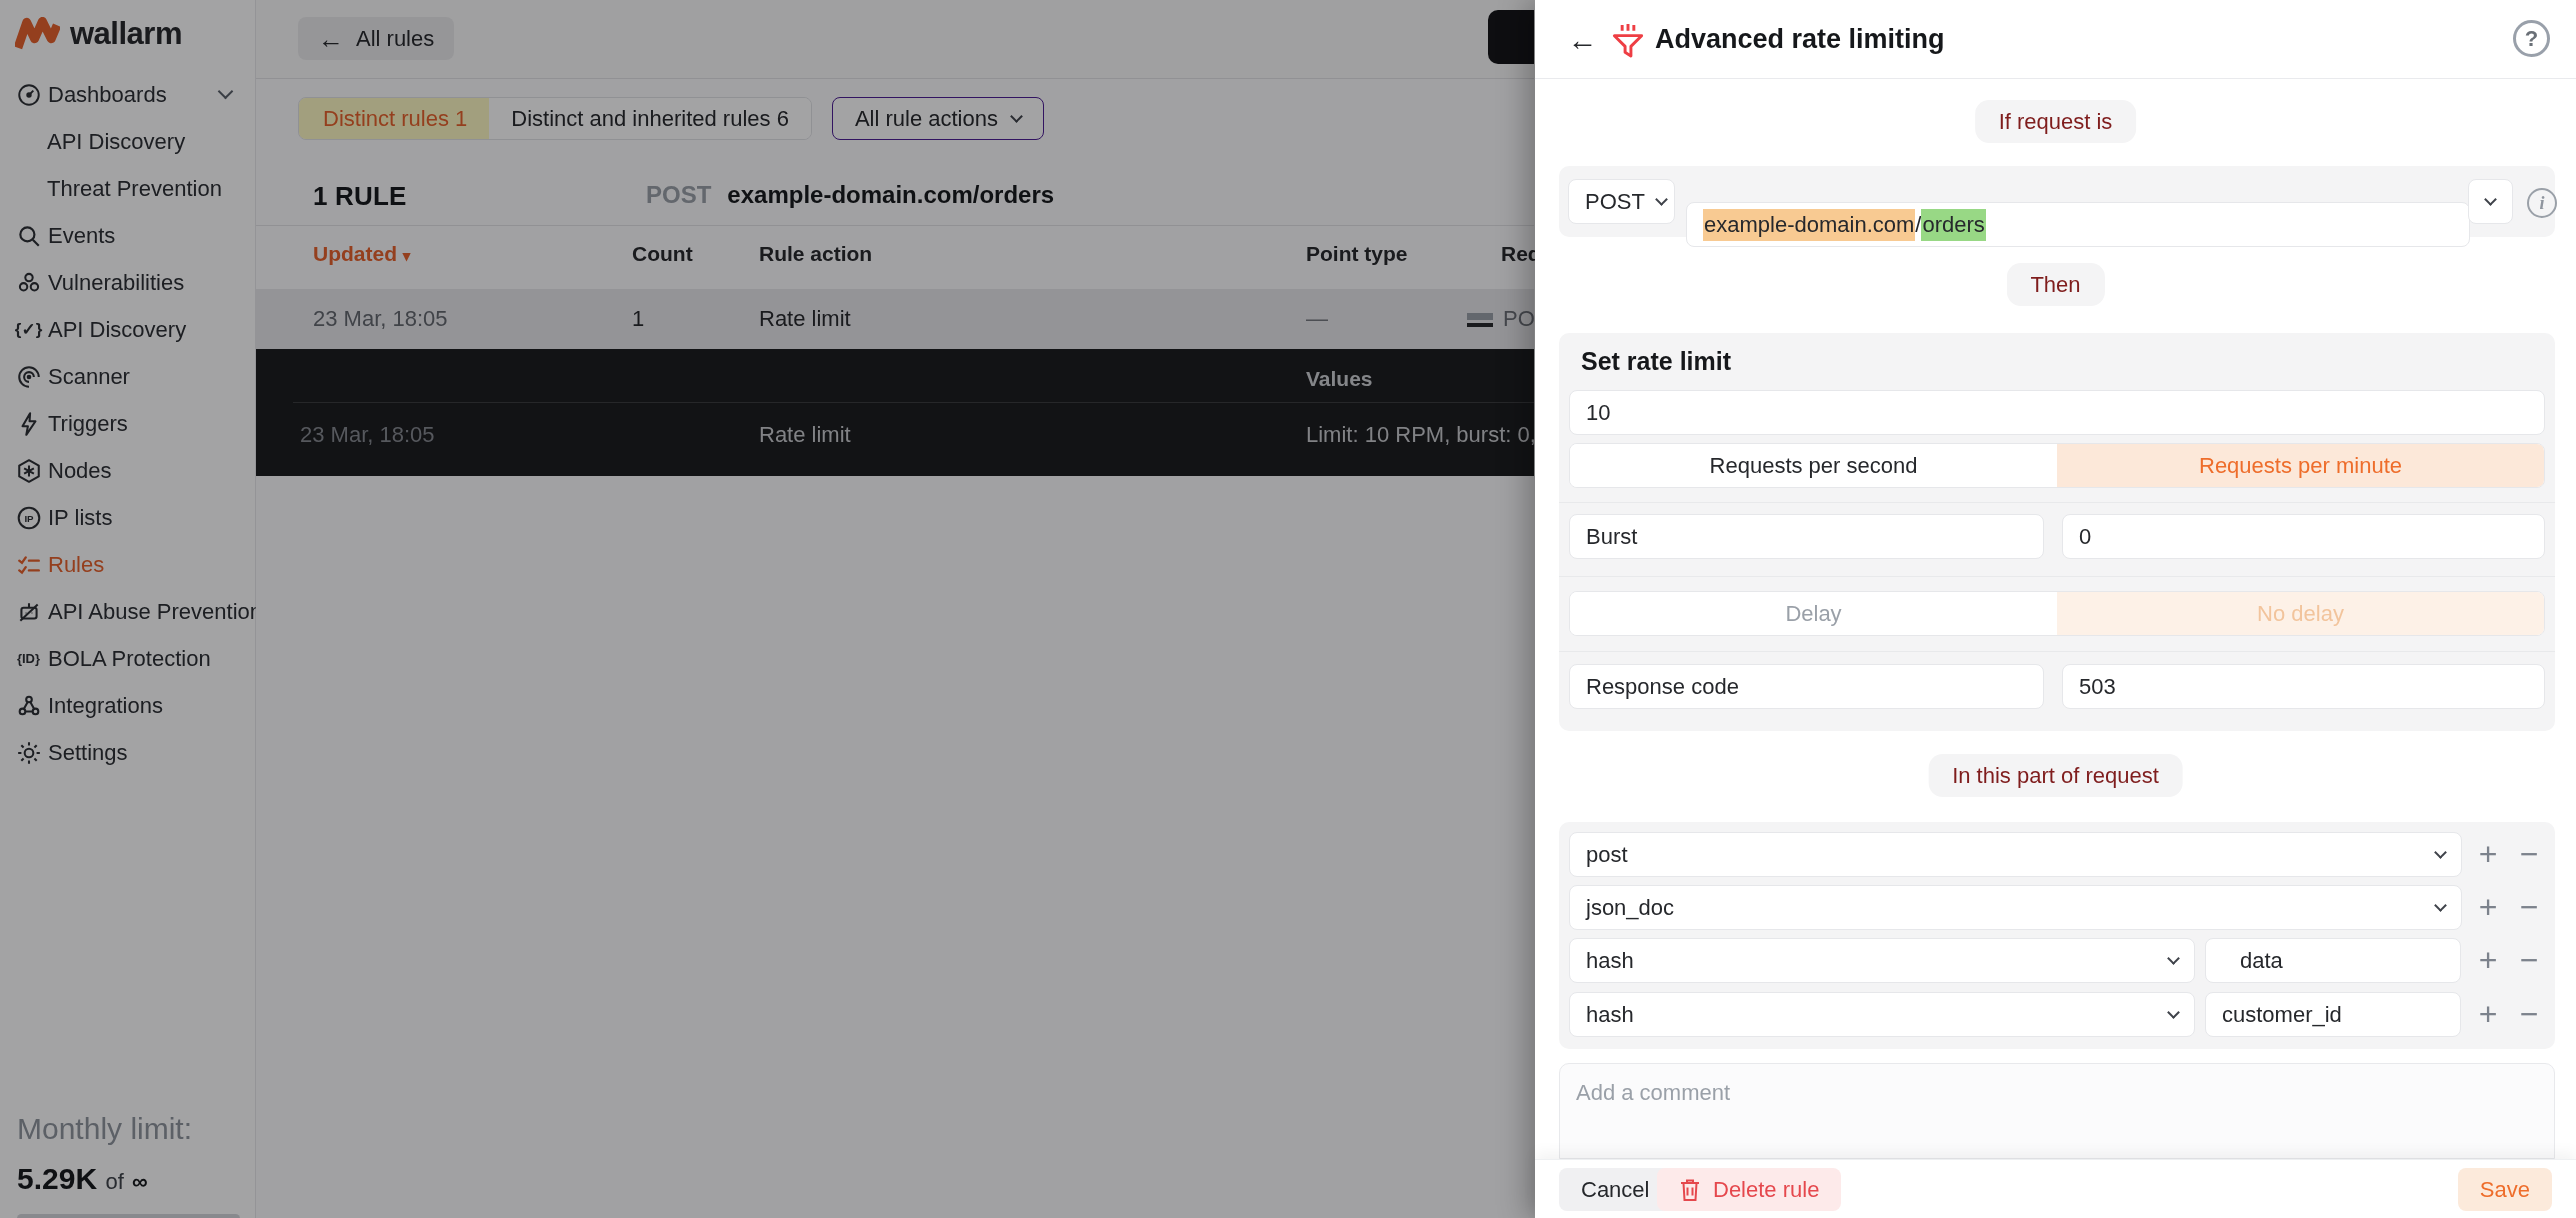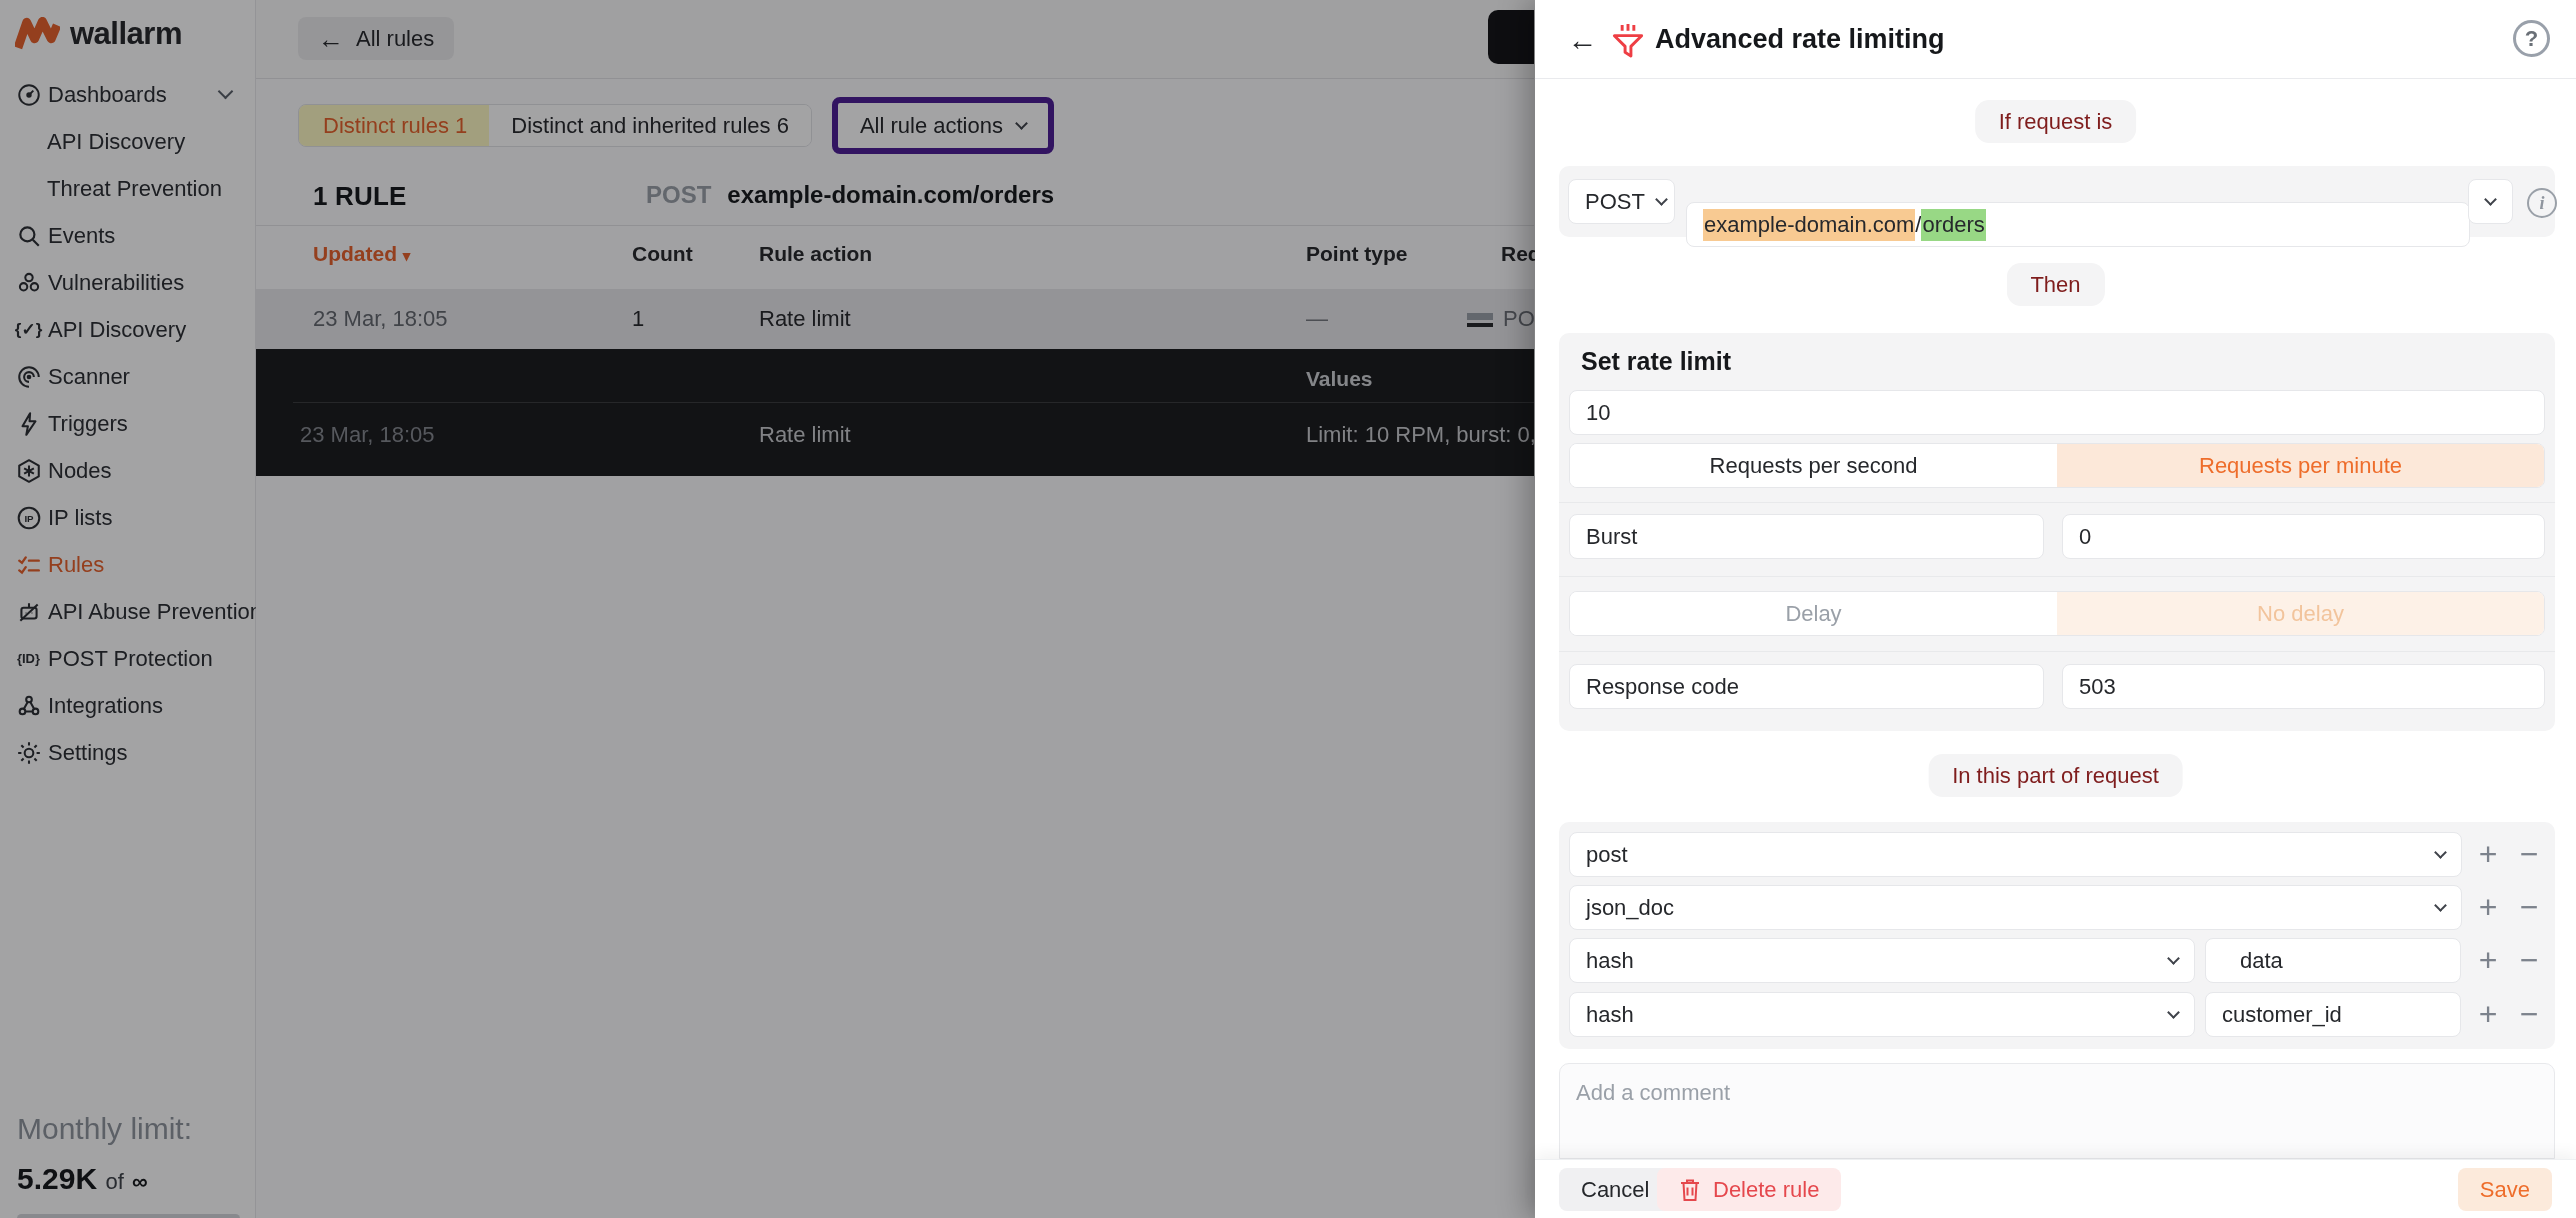--- a/index.html
+++ b/index.html
@@ -27,21 +27,21 @@
   
   #main { position:absolute; left:256px; top:0; width:1278px; height:1219px; background:#fcfcfd; }
   .toolbar { position:absolute; left:0; top:0; width:100%; height:79px; background:#fafafa; border-bottom:1px solid #e2e3e6; }
   .btn-allrules { position:absolute; left:42px; top:17px; height:43px; display:flex; align-items:center; gap:12px; padding:0 20px; background:#ebebed; border-radius:8px; font-size:22px; color:#26282c; cursor:pointer; }
   .arrow-glyph { font-size:26px; line-height:1; color:#26282c; }
   .btn-dark-frag { position:absolute; right:0; top:10px; width:46px; height:54px; background:#131417; border-radius:10px 0 0 10px; cursor:pointer; }
   .tabsrow { position:absolute; left:42px; top:97px; display:flex; align-items:center; }
   .seg-tabs { display:flex; border:1px solid #e1e2e6; border-radius:8px; overflow:hidden; background:#fff; }
   .tab { height:41px; display:flex; align-items:center; padding:0 22px; font-size:22px; color:#26282c; cursor:pointer; background:#fff; }
   .tab.active { background:#fef9c3; color:#e8612b;padding-left:24px; }
-  .btn-actions { margin-left:20px; height:57px; display:flex; align-items:center; gap:14px; padding:0 22px; background:#fff; border:6px solid #4c1d95; border-radius:8px; font-size:22px; color:#26282c; cursor:pointer; }
+  .btn-actions { margin-left:20px; height:43px; display:flex; align-items:center; gap:14px; padding:0 22px; background:#fff; border:1px solid #4c1d95; border-radius:8px; font-size:22px; color:#26282c; cursor:pointer; }
   .chev-sm { width:9px; height:9px; border-right:2.2px solid #3f434a; border-bottom:2.2px solid #3f434a; transform:rotate(45deg); margin-top:-4px; }
   .rule-heading { position:absolute; left:57px; top:181px; font-size:26px; font-weight:800; color:#16181b; letter-spacing:0.2px; }
   .endpoint { position:absolute; left:390px; top:181px; font-size:24px; font-weight:700; white-space:nowrap; }
   .endpoint .method { color:#9aa0a8; margin-right:16px; }
   .endpoint .url { color:#16181b; }
   .tbl-divider { position:absolute; left:0; top:225px; width:100%; height:1px; background:#e2e3e6; }
   .tbl-head { position:absolute; left:0; top:226px; width:100%; height:53px; }
   .th { position:absolute; top:16px; font-size:21px; font-weight:700; color:#26282c; white-space:nowrap; }
   .th.sorted { color:#e8612b; cursor:pointer; }
   .tri { font-size:15px; }
@@ -210,21 +210,21 @@
             <svg width="26" height="26" viewBox="0 0 24 24" fill="none" stroke="#2b2e33" stroke-width="1.9" stroke-linejoin="round">
               <rect x="5" y="8" width="14" height="10" rx="2"></rect>
               <path d="M12 8 V4 M9 13 h.5 M14.5 13 h.5"></path>
               <path d="M4 20 L20 5"></path>
             </svg>
           </span>
         <span>API Abuse Prevention</span>
       </div>
       <div class="si-item">
         <span class="si-icon" style="font-size:13px;">{ID}</span>
-        <span>POST Protection</span>
+        <span>BOLA Protection</span>
       </div>
       <div class="si-item">
         <span class="si-icon">
             <svg width="26" height="26" viewBox="0 0 24 24" fill="none" stroke="#2b2e33" stroke-width="1.9">
               <circle cx="12" cy="6" r="2.6"></circle>
               <circle cx="6" cy="17" r="2.6"></circle>
               <circle cx="18" cy="17" r="2.6"></circle>
               <path d="M10.8 8.2 L7.2 14.8 M13.2 8.2 L16.8 14.8 M8.6 17 H15.4"></path>
             </svg>
           </span>

